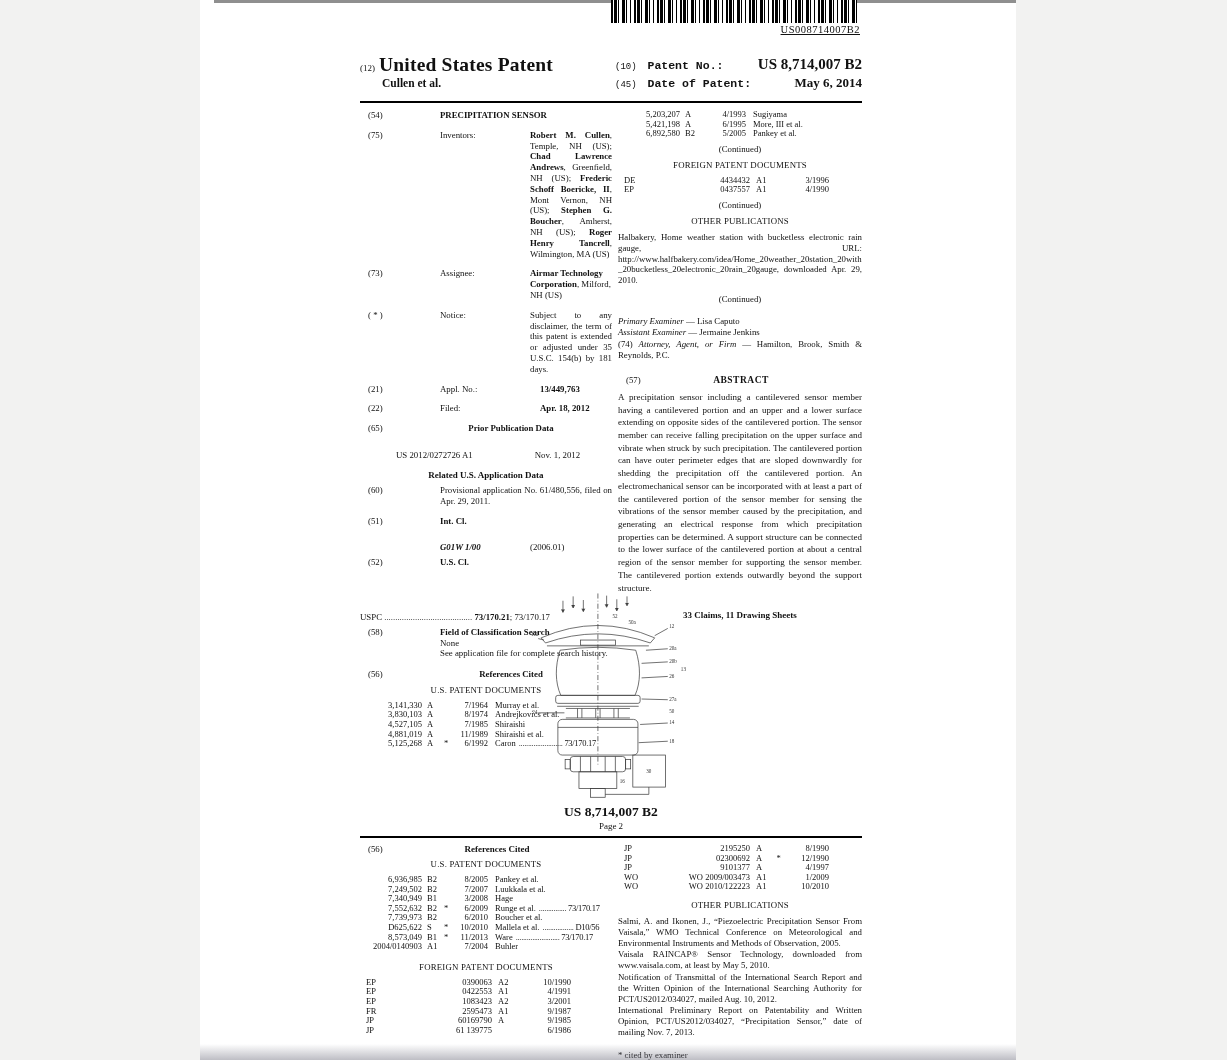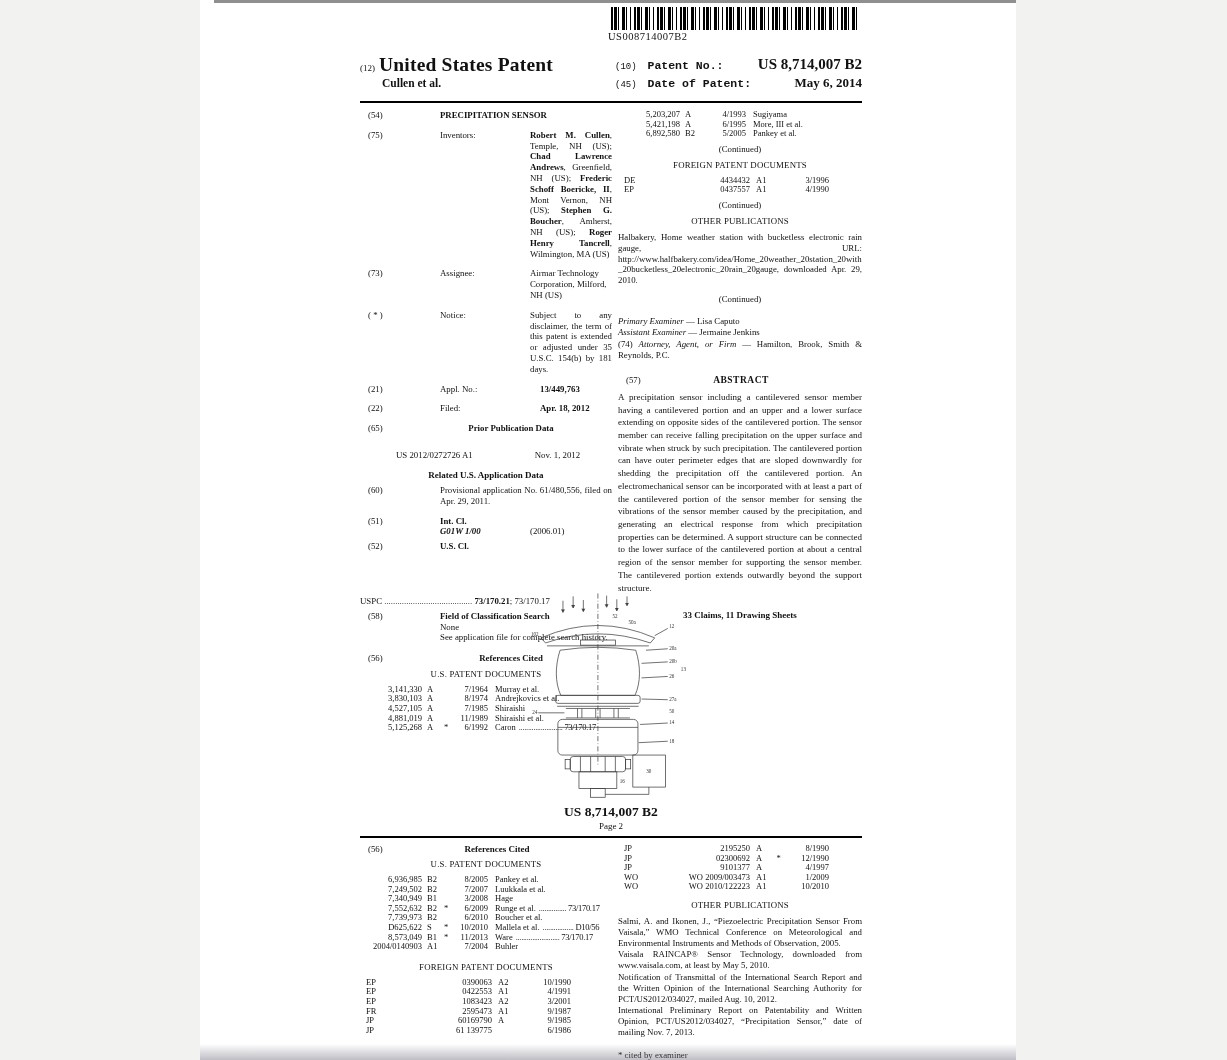--- a/index.html
+++ b/index.html
@@ -16,21 +16,21 @@
   }
   .page::after{
     content:'';position:absolute;left:0;right:0;bottom:0;height:16px;
     background:linear-gradient(to bottom,rgba(110,110,125,0),rgba(110,110,125,0.45));
     pointer-events:none;z-index:9;
   }
   .topline{position:absolute;top:0;left:14px;right:0;height:3px;background:#8f8f8f;}
   .content{position:absolute;left:160px;top:0;width:502px;height:100%;}
 
   
-  .barcode-wrap{position:absolute;left:248px;top:7px;width:252px;text-align:left;}
+  .barcode-wrap{position:absolute;left:248px;top:0;width:252px;text-align:right;text-decoration:underline;}
   .barcode{
     height:23px;width:246px;margin:0 auto;
     background:repeating-linear-gradient(90deg,
       #000 0 2px,#fff 2px 3px,#000 3px 6px,#fff 6px 7px,#000 7px 8px,#fff 8px 11px,
       #000 11px 14px,#fff 14px 15px,#000 15px 16px,#fff 16px 19px,#000 19px 20px,#fff 20px 23px);
   }
   .barcode-text{font-size:10.5px;letter-spacing:0.5px;margin-top:1px;}
 
   
   .p1-header{position:absolute;left:0;top:54px;width:100%;display:flex;}
@@ -147,21 +147,21 @@
 
         <div class="field">
           <span class="fnum">(75)</span>
           <span class="flabel">Inventors:</span>
           <span class="fval just"><span style="font-weight: bold;">Robert M. Cullen</span><span>, Temple, NH (US); </span><span style="font-weight: bold;">Chad Lawrence Andrews</span><span>, Greenfield, NH (US); </span><span style="font-weight: bold;">Frederic Schoff Boericke, II</span><span>, Mont Vernon, NH (US); </span><span style="font-weight: bold;">Stephen G. Boucher</span><span>, Amherst, NH (US); </span><span style="font-weight: bold;">Roger Henry Tancrell</span><span>, Wilmington, MA (US)</span></span>
         </div>
 
         <div class="field">
           <span class="fnum">(73)</span>
           <span class="flabel">Assignee:</span>
-          <span class="fval"><span style="font-weight: normal;">Airmar Technology Corporation</span><span>, Milford, NH (US)</span></span>
+          <span class="fval"><span style="font-weight: bold;">Airmar Technology Corporation</span><span>, Milford, NH (US)</span></span>
         </div>
 
         <div class="field" style="margin-top:6px;">
           <span class="fnum">( * )</span>
           <span class="flabel">Notice:</span>
           <span class="fval just">Subject to any disclaimer, the term of this patent is extended or adjusted under 35 U.S.C. 154(b) by 181 days.</span>
         </div>
 
         <div class="field" style="margin-top:8px;">
           <span class="fnum">(21)</span>
@@ -183,21 +183,21 @@
           <span class="pd-ref">US 2012/0272726 A1</span>
           <span class="pd-date">Nov. 1, 2012</span>
         </div>
 
         <div class="sec-title">Related U.S. Application Data</div>
         <div class="field">
           <span class="fnum">(60)</span>
           <span class="fval just">Provisional application No. 61/480,556, filed on Apr. 29, 2011.</span>
         </div>
 
-        <div class="field" style="margin-bottom:0;">
+        <div class="field" style="margin-bottom:16px;">
           <span class="fnum">(51)</span>
           <span class="fval b">Int. Cl.</span>
         </div>
         <div class="field" style="margin-bottom:4px;">
           <span class="fnum"></span>
           <span class="fval"><span class="b" style="font-style:italic;display:inline-block;width:90px;">G01W 1/00</span><span>(2006.01)</span></span>
         </div>
 
         <div class="field" style="margin-bottom:0;">
           <span class="fnum">(52)</span>

